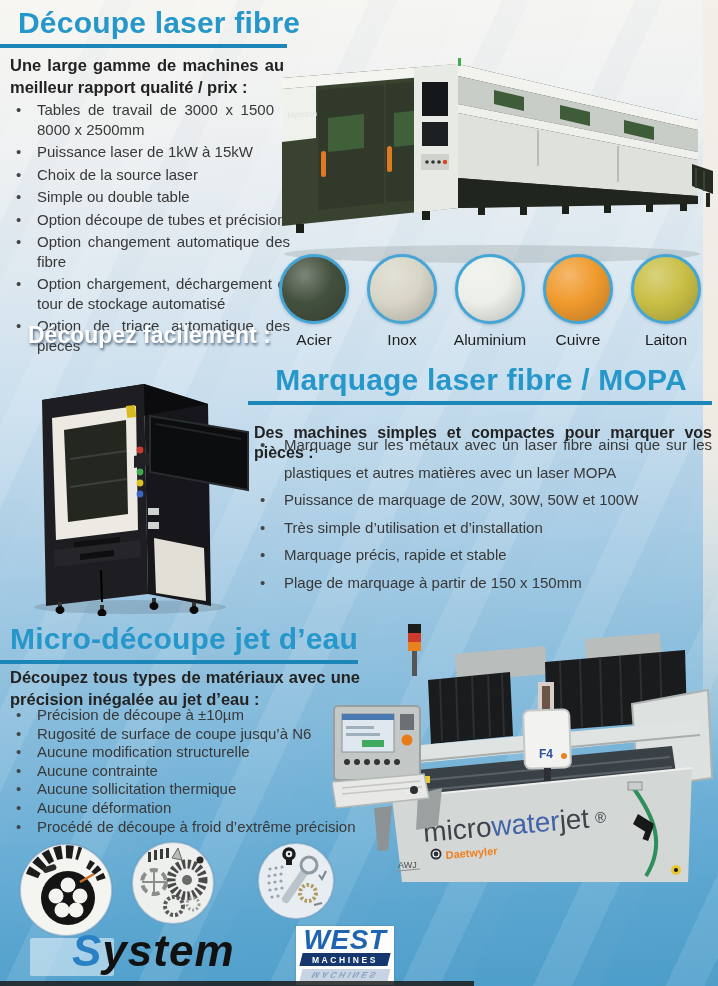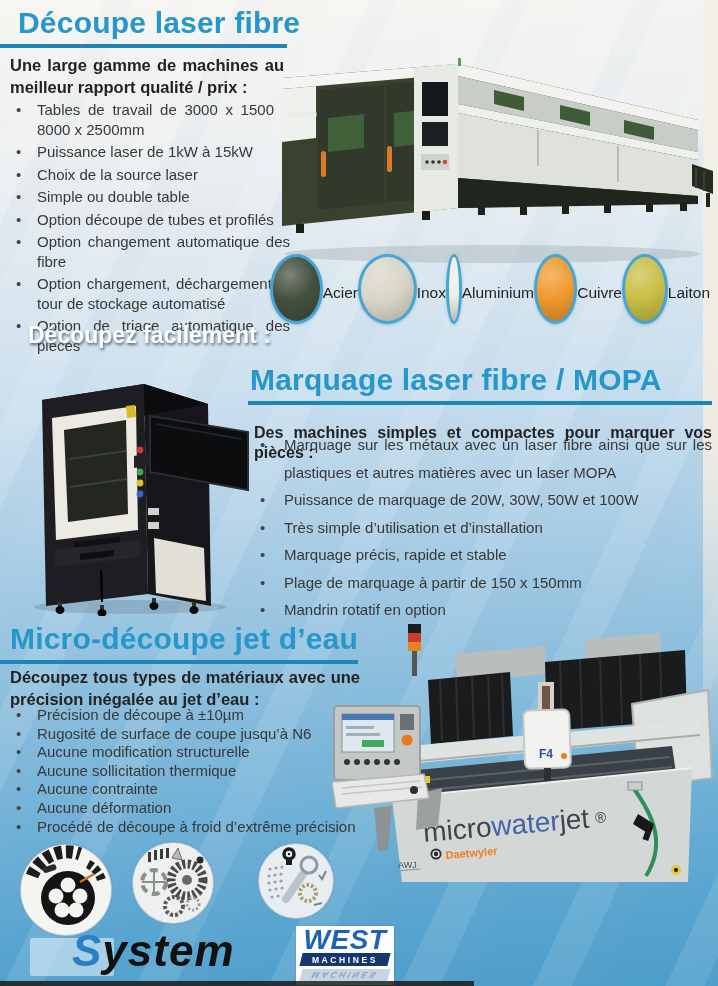--- a/index.html
+++ b/index.html
@@ -38,21 +38,21 @@
   .bullets-1 li { padding-left:27px; margin-bottom:3px; }
   .bullets-2 { left:254px; top:431px; width:458px; font-size:15px; line-height:27.5px; }
   .bullets-2 li { padding-left:30px; }
   .bullets-3 { left:10px; top:706px; width:352px; font-size:15px; line-height:18.6px; }
   .bullets-3 li { padding-left:27px; }
 
   .tagline { position:absolute; left:28px; top:322px; font-size:23px; font-weight:bold;
     color:#ffffff; text-shadow:1px 2px 3px rgba(55,80,105,.85), 0 0 1px rgba(255,255,255,.4); }
 
   .materials { position:absolute; left:270px; top:254px; width:442px; display:flex; }
-  .material { width:88px; display:flex; flex-direction:row; align-items:center; }
+  .material { width:88px; display:flex; flex-direction:column; align-items:center; }
   .material .disc { width:70px; height:70px; border-radius:50%;
     border:3px solid #45a5d5; box-shadow:0 1px 3px rgba(60,110,150,.35);
     background-image:radial-gradient(circle at 35% 28%, rgba(255,255,255,.30), rgba(0,0,0,0) 45%, rgba(0,0,0,.20) 95%); }
   .material .mlabel { margin-top:7px; font-size:15.5px; color:#1f1f1f; }
 
   .photo { position:absolute; }
 
   
   .system-logo { position:absolute; left:28px; top:926px; width:220px; height:58px; }
   .system-patch { position:absolute; left:2px; top:12px; width:84px; height:38px;
@@ -85,21 +85,21 @@
   <h1 class="sec-title" style="left:18px; top:6px;">Découpe laser fibre</h1>
   <div class="rule" style="left:0; top:44px; width:287px;"></div>
 
   <p class="intro" style="left:10px; top:54px; width:274px;">Une large gamme de machines au meilleur rapport qualité / prix :</p>
 
   <ul class="bullets bullets-1">
     <li>Tables de travail de 3000 x 1500 à 8000 x 2500mm</li>
     <li>Puissance laser de 1kW à 15kW</li>
     <li>Choix de la source laser</li>
     <li>Simple ou double table</li>
-    <li>Option découpe de tubes et profilés</li>
+    <li>Option découpe de tubes et précision</li>
     <li>Option changement automatique des fibre</li>
     <li>Option chargement, déchargement et tour de stockage automatisé</li>
     <li>Option de triage automatique des pièces</li>
   </ul>
 
   <svg class="photo" style="left:272px; top:56px;" width="443" height="212" viewBox="0 0 443 212">
     <ellipse cx="220" cy="198" rx="208" ry="9" fill="rgba(90,100,95,.18)"></ellipse>
 
     <polygon points="186,8 426,64 426,146 186,152" fill="#2c3328"></polygon>
     <polygon points="186,8 426,64 426,74 186,20" fill="#f2f3ef"></polygon>
@@ -204,45 +204,44 @@
     <rect x="36" y="244" width="4" height="6" fill="#333"></rect>
     <rect x="78" y="247" width="4" height="6" fill="#333"></rect>
     <rect x="130" y="240" width="4" height="6" fill="#333"></rect>
     <rect x="170" y="244" width="4" height="6" fill="#333"></rect>
     <ellipse cx="38" cy="252" rx="4.5" ry="4" fill="#0a0a0a"></ellipse>
     <ellipse cx="80" cy="255" rx="4.5" ry="4" fill="#0a0a0a"></ellipse>
     <ellipse cx="132" cy="248" rx="4.5" ry="4" fill="#0a0a0a"></ellipse>
     <ellipse cx="172" cy="252" rx="4.5" ry="4" fill="#0a0a0a"></ellipse>
   </svg>
 
-  <h2 class="sec-title" style="left:250px; top:363px; width:462px; text-align:left;">Marquage laser fibre / MOPA</h2>
+  <h2 class="sec-title" style="left:250px; top:363px; width:462px; text-align:center;">Marquage laser fibre / MOPA</h2>
   <div class="rule" style="left:248px; top:401px; width:464px;"></div>
 
   <p class="intro" style="left:254px; top:423px; width:458px; font-size:16px; line-height:20px;">Des machines simples et compactes pour marquer vos pièces :</p>
 
   <ul class="bullets bullets-2">
     <li>Marquage sur les métaux avec un laser fibre ainsi que sur les plastiques et autres matières avec un laser MOPA</li>
     <li>Puissance de marquage de 20W, 30W, 50W et 100W</li>
     <li>Très simple d’utilisation et d’installation</li>
     <li>Marquage précis, rapide et stable</li>
     <li>Plage de marquage à partir de 150 x 150mm</li>
-    <li>Mandrin rotatif en option</li>
   </ul>
 
   <h2 class="sec-title" style="left:10px; top:622px;">Micro-découpe jet d’eau</h2>
   <div class="rule" style="left:0; top:660px; width:358px;"></div>
 
   <p class="intro" style="left:10px; top:666px; width:350px;">Découpez tous types de matériaux avec une précision inégalée au jet d’eau :</p>
 
   <ul class="bullets bullets-3">
     <li>Précision de découpe à ±10µm</li>
     <li>Rugosité de surface de coupe jusqu’à N6</li>
     <li>Aucune modification structurelle</li>
+    <li>Aucune contrainte</li>
     <li>Aucune sollicitation thermique</li>
-    <li>Aucune contrainte</li>
     <li>Aucune déformation</li>
     <li>Procédé de découpe à froid d’extrême précision</li>
   </ul>
 
   <svg class="photo" style="left:332px; top:618px;" width="386" height="272" viewBox="0 0 386 272">
 
     <rect x="80" y="30" width="5" height="28" fill="#555"></rect>
     <rect x="76" y="6" width="13" height="9" fill="#1c1c1c"></rect>
     <rect x="76" y="15" width="13" height="9" fill="#cf3b2a"></rect>
     <rect x="76" y="24" width="13" height="9" fill="#e8821e"></rect>

